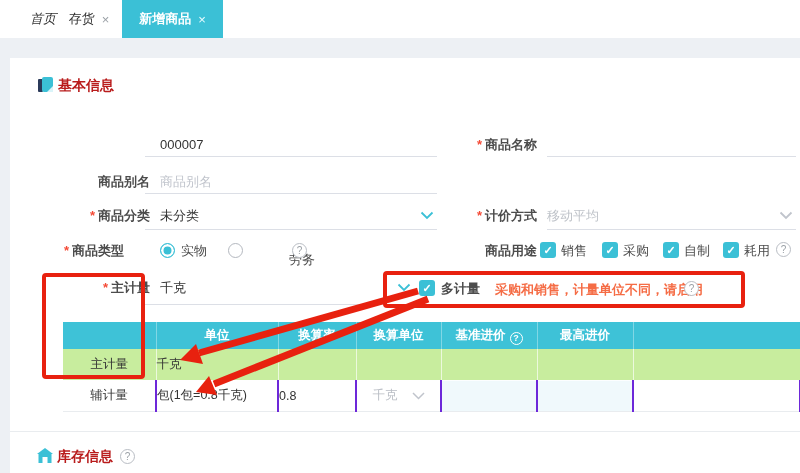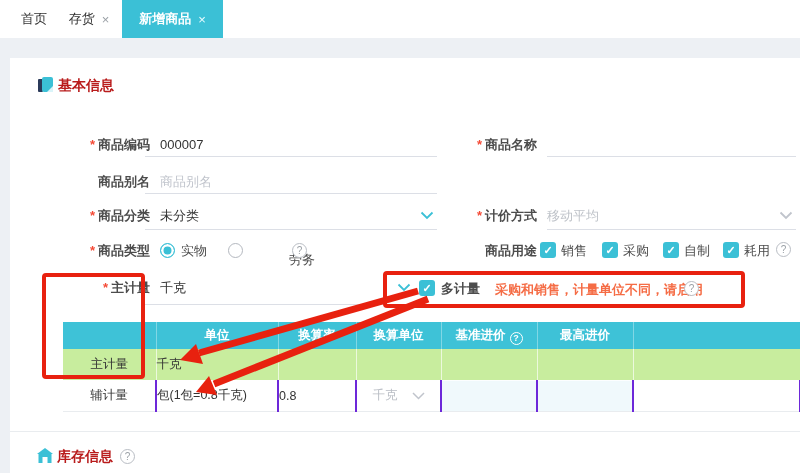--- a/index.html
+++ b/index.html
@@ -3,21 +3,21 @@
 <meta charset="utf-8">
 <style>
   * { margin:0; padding:0; box-sizing:border-box; }
   body { background:#fff; }
   .screen { position:relative; width:800px; height:473px; overflow:hidden; background:#fff;
             font-family:"Liberation Sans", sans-serif; font-size:13px; color:#333; }
   
   .tabbar { position:absolute; left:0; top:0; width:800px; height:38px; background:#fff; display:flex; }
   .tab { height:38px; display:flex; align-items:center; justify-content:center; gap:7px;
          font-size:13px; color:#333; cursor:pointer; }
-  .tab-home { width:56px; justify-content:center; padding-left:12px; }
+  .tab-home { width:56px; justify-content:flex-end; padding-left:12px;font-style:italic; }
   .tab-mid { width:66px;text-align:center; }
   .tab.active { width:101px; background:#3bc0d6; color:#fff; font-weight:600; }
   .tab .x { font-size:13px; color:#9aa0a6; font-weight:400; }
   .tab.active .x { color:#eafcff; }
   
   .graystrip { position:absolute; left:0; top:38px; width:800px; height:20px; background:#edf0f4; }
   .card { position:absolute; left:10px; top:58px; width:790px; height:415px; background:#fff; }
   .leftgut { position:absolute; left:0; top:58px; width:10px; height:415px; background:#edf0f4; }
   
   .sec-title { position:absolute; font-size:14px; font-weight:700; color:#b91c1c; }
@@ -85,21 +85,20 @@
   <div class="card"></div>
   <div class="leftgut"></div>
 
   <svg style="position:absolute;left:38px;top:77px;" width="16" height="17">
     <rect x="0" y="2" width="5" height="13" rx="1" fill="#2b3a5a"></rect>
     <rect x="4" y="0" width="11" height="15" rx="2" fill="#3bc0d6"></rect>
     <path d="M9 15 L15 9 L15 15 Z" fill="#d9f4f9"></path>
   </svg>
   <div class="sec-title" style="left:58px;top:77px;">基本信息</div>
 
-  <div class="flabel" style="left:38px;top:135px;"><span class="star">*</span><span>商品编码</span></div>
   <div class="fval" style="left:160px;top:135px;">000007</div>
   <div class="uline" style="left:145px;top:156px;width:292px;"></div>
 
   <div class="flabel" style="left:425px;top:135px;"><span class="star">*</span><span>商品名称</span></div>
   <div class="fval" style="left:547px;top:135px;"></div>
   <div class="uline" style="left:547px;top:156px;width:249px;"></div>
 
   <div class="flabel" style="left:38px;top:172px;">商品别名</div>
   <div class="fval ph" style="left:160px;top:172px;">商品别名</div>
   <div class="uline" style="left:145px;top:193px;width:292px;"></div>
@@ -115,21 +114,21 @@
 
   <div class="flabel" style="left:425px;top:206px;"><span class="star">*</span><span>计价方式</span></div>
   <div class="fval dis" style="left:547px;top:206px;">移动平均</div>
   <div class="chev" style="left:779px;top:211px;">
     <svg width="14" height="9">
         <path d="M1.5 1.5 L7 7 L12.5 1.5" stroke="#c0c4cc" stroke-width="1.8" fill="none"></path>
       </svg>
   </div>
   <div class="uline" style="left:547px;top:229px;width:249px;"></div>
 
-  <div class="flabel" style="left:38px;top:241px;"><span class="star">*</span><span>商品类型</span></div>
+  <div class="flabel" style="left:38px;top:241px;text-align:center;"><span class="star">*</span><span>商品类型</span></div>
   <div class="radio sel" style="left:160px;top:243px;"></div>
   <div class="optlabel" style="left:181px;top:242px;">实物</div>
   <div class="radio" style="left:228px;top:243px;"></div>
   <div class="optlabel" style="left:249px;top:251px;margin-left:40px;">劳务</div>
   <div class="help" style="left:292px;top:243px;">?</div>
 
   <div class="flabel" style="left:425px;top:241px;">商品用途</div>
   <div class="cb" style="left:540px;top:242px;"></div>
   <div class="optlabel" style="left:561px;top:242px;">销售</div>
   <div class="cb" style="left:602px;top:242px;"></div>

